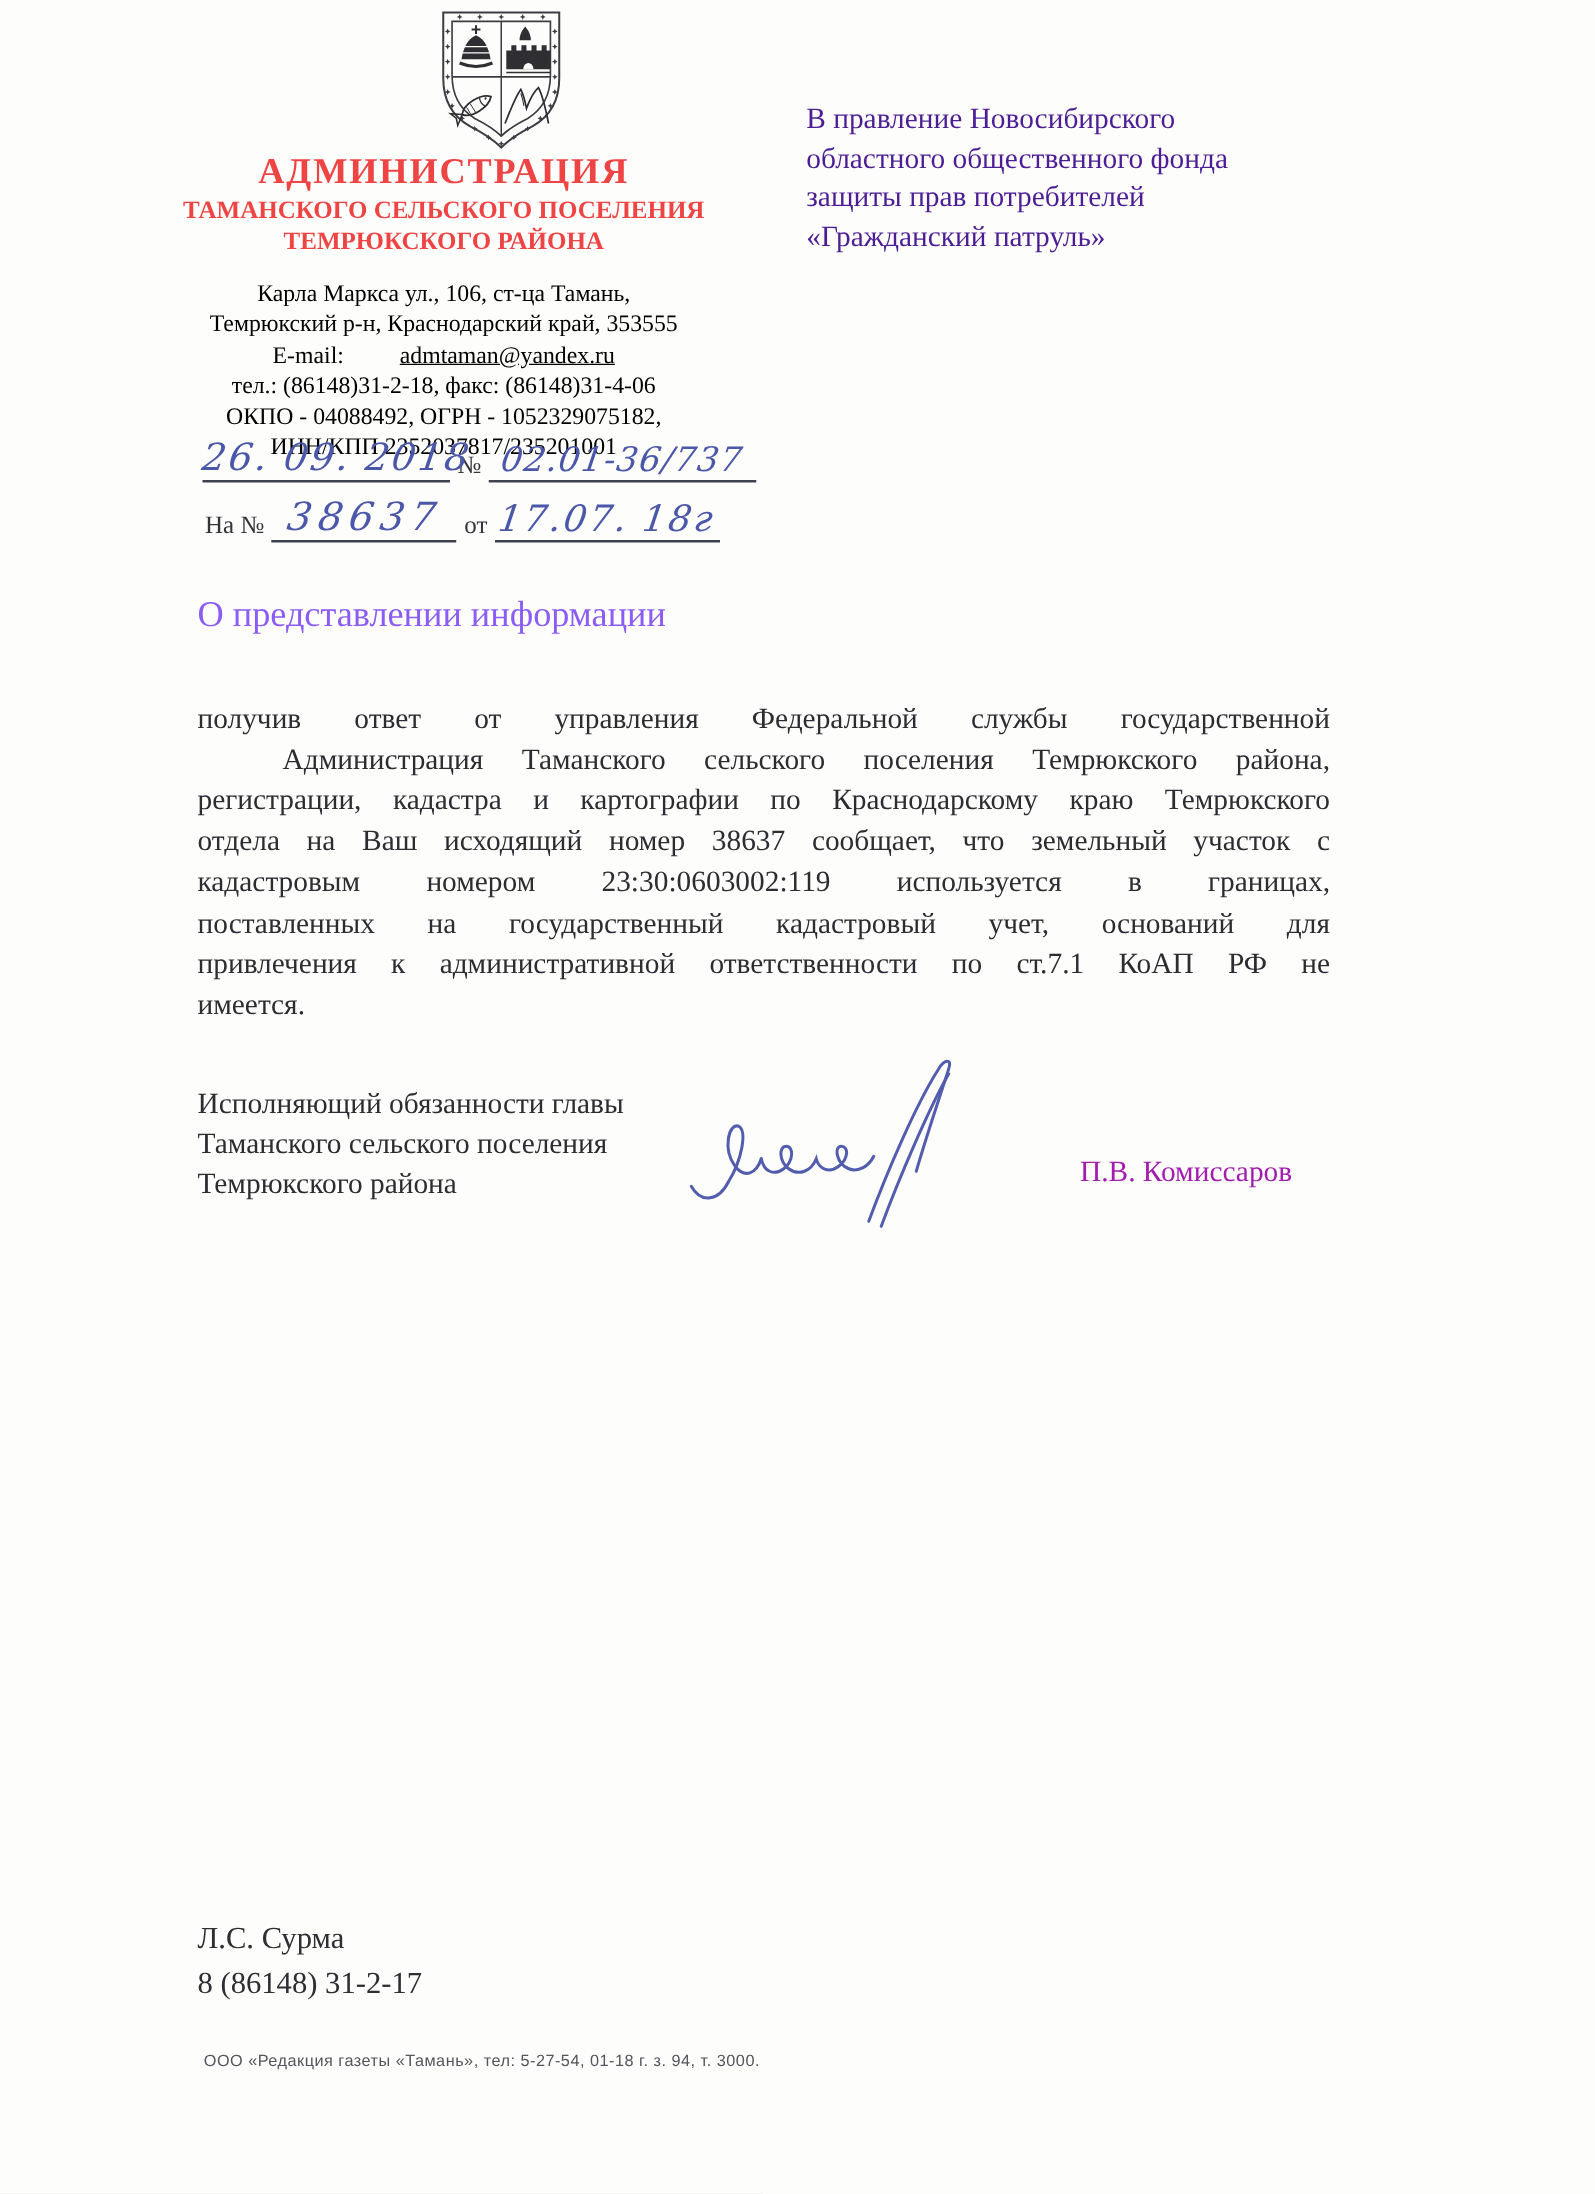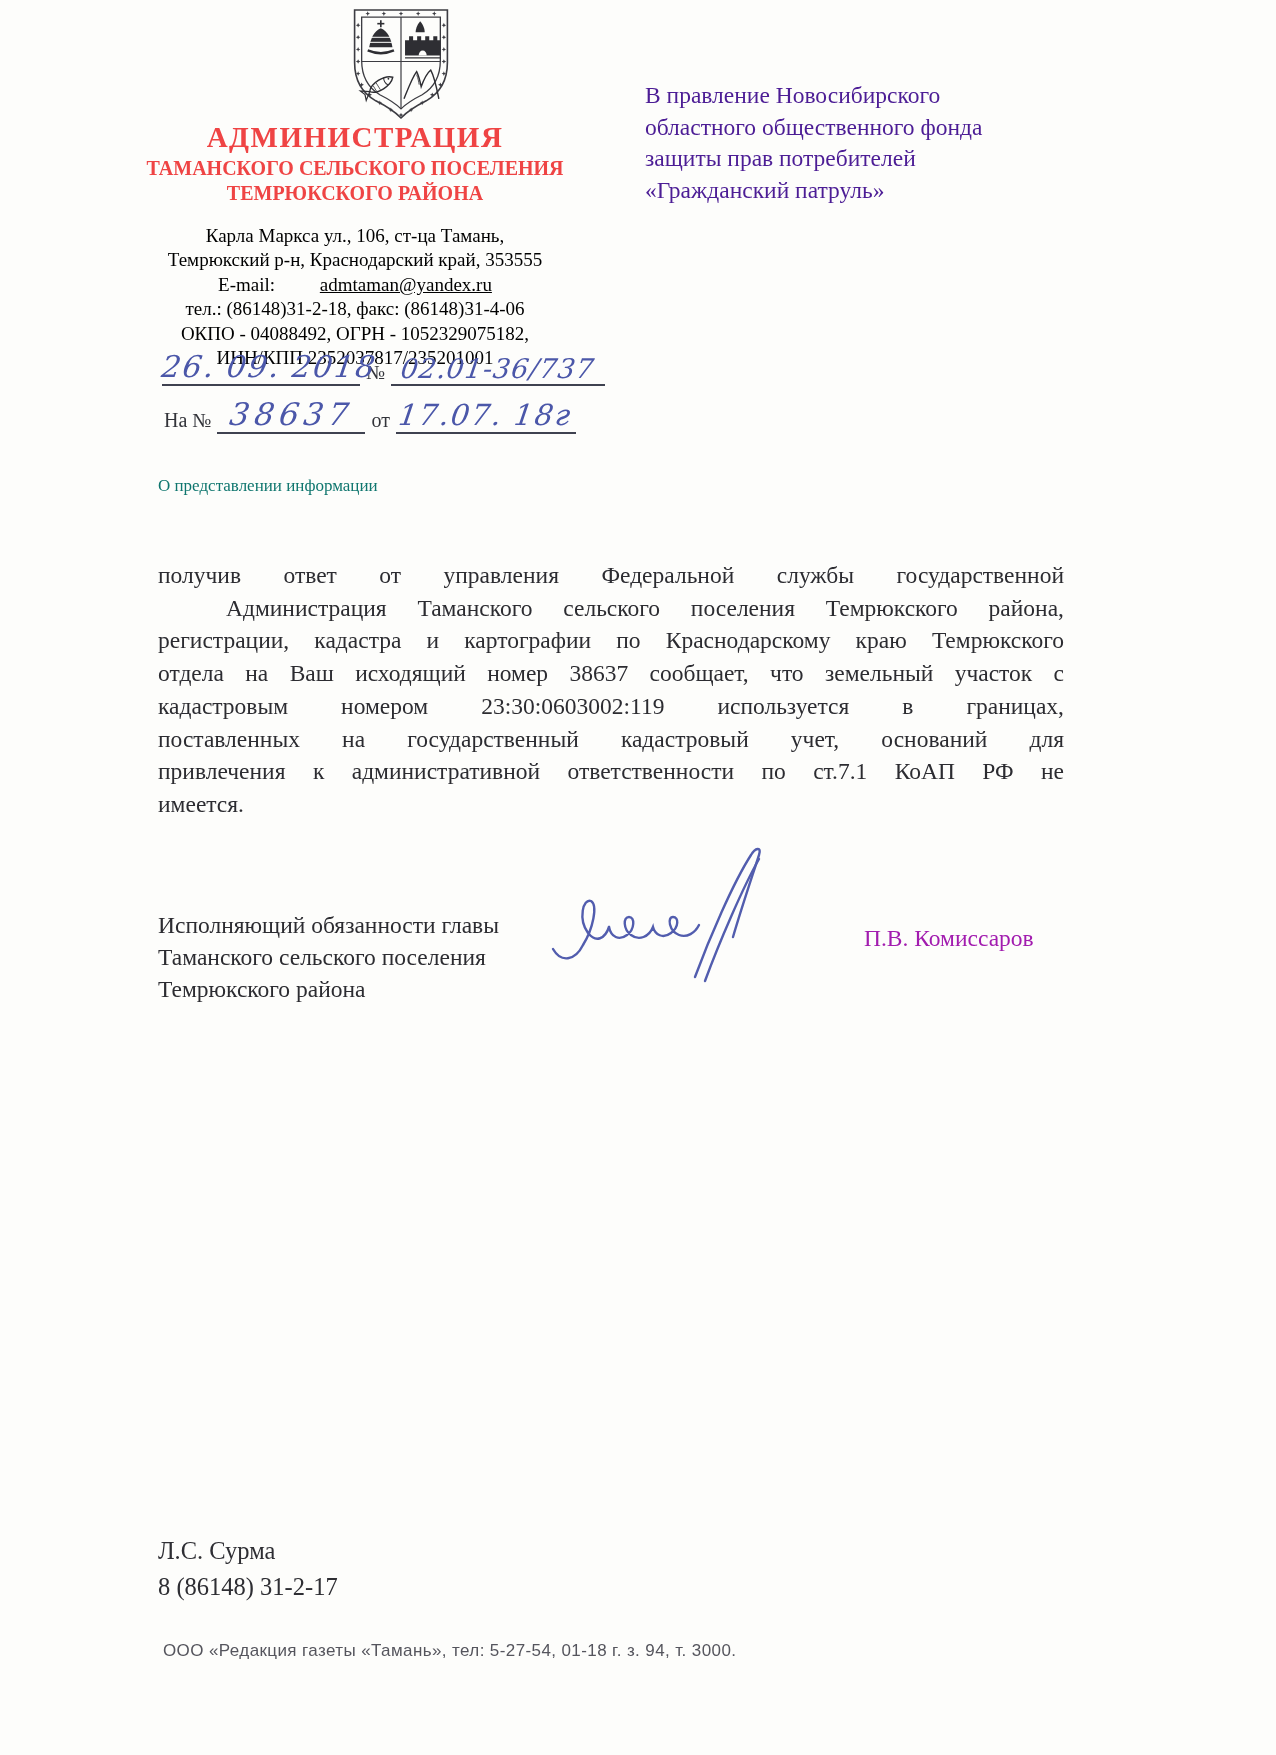--- a/index.html
+++ b/index.html
@@ -25,34 +25,34 @@
   .hw { display:inline-block; font-style:italic; color:#4b57a9; font-family:"DejaVu Serif", serif; transform:skewX(-8deg); white-space:nowrap; }
   .hw-date { font-size:30px; letter-spacing:2px; }
   .hw-num  { font-size:27px; letter-spacing:1px; }
   .hw-in   { font-size:31px; letter-spacing:5px; }
   .hw-from { font-size:29px; letter-spacing:2px; }
   .ref-label { font-size:20px; color:#33343a; padding:0 6px 2px 6px; }
   .slot-date { width:198px; } .slot-num { width:214px; } .slot-in { width:148px; } .slot-from { width:180px; }
   
   .recipient { position:absolute; left:645px; top:80px; width:440px; font-size:23.5px; line-height:31.5px; color:#4c1d95; }
   
-  .subject { position:absolute; left:158px; top:476px; font-size:17px; color:#0f766e;font-family:Liberation Serif, serif; }
+  .subject { position:absolute; left:158px; top:476px; font-size:29px; color:#8b5cf6;font-family:Liberation Serif, serif; }
   
   .body-text { position:absolute; left:158px; top:559px; width:906px; font-size:23.5px; line-height:32.7px; color:#2c2c31; }
   .jline { text-align:justify; text-align-last:justify; }
   .jline.first { text-indent:68px; }
   .lastline { text-align:left; }
   
-  .sig-titles { position:absolute; left:158px; top:867px; width:520px; font-size:23.5px; line-height:32px; color:#2c2c31;margin-top:42px; }
+  .sig-titles { position:absolute; left:158px; top:867px; width:520px; font-size:23.5px; line-height:32px; color:#2c2c31; }
   .sig-svg { position:absolute; left:545px; top:843px; width:268px; height:148px; }
   .sig-name { position:absolute; left:864px; top:925px; font-size:23.5px; color:#a21caf; }
   
   .executor { position:absolute; left:158px; top:1533px; font-size:24.5px; line-height:36px; color:#2e2e33; }
   
-  .print-footer { position:absolute; left:163px; top:1641px; font-size:17px; letter-spacing:0.4px; color:#55555d; font-family:"Liberation Sans", sans-serif; }
+  .print-footer { position:absolute; left:163px; top:1641px; font-size:13px; letter-spacing:0.4px; color:#55555d; font-family:"Liberation Sans", sans-serif; }
 </style>
 </head>
 <body>
 
 <div class="page">
 
   <svg class="emblem" viewBox="0 0 106 115" aria-hidden="true">
     <defs>
       <path id="star4" d="M0,-2.3 L0.7,-0.7 L2.3,0 L0.7,0.7 L0,2.3 L-0.7,0.7 L-2.3,0 L-0.7,-0.7 Z" fill="#3c3c42"></path>
     </defs>

